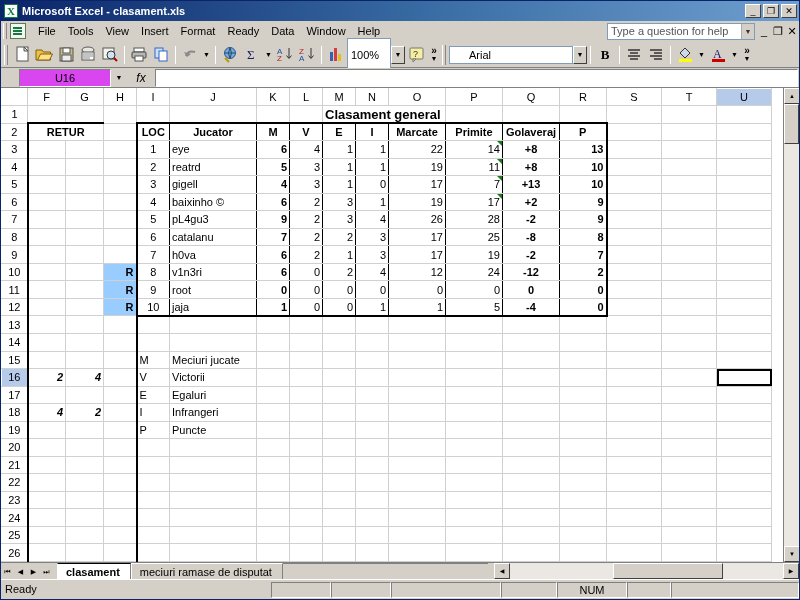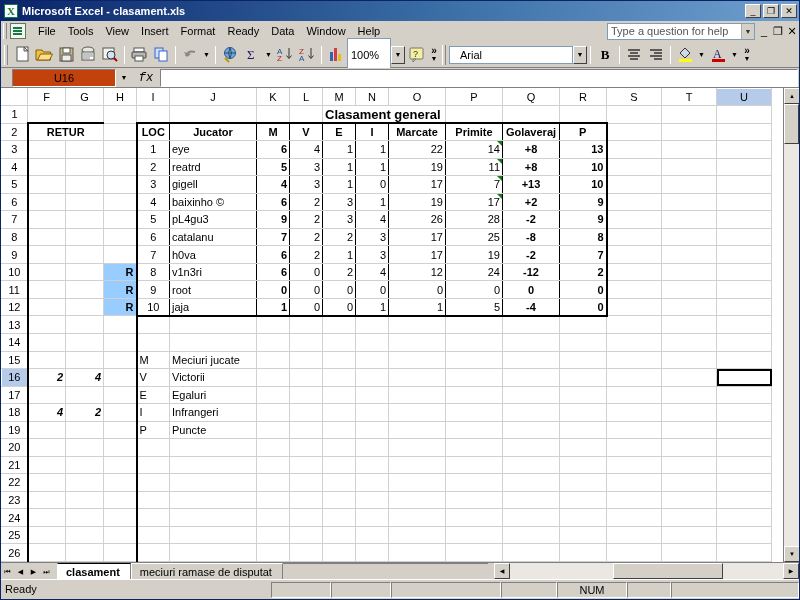--- a/index.html
+++ b/index.html
@@ -123,46 +123,46 @@
   }
   .zoom-arrow {
     width: 14px; height: 18px; background: #d4d0c8;
     border-top: 1px solid #fff; border-left: 1px solid #fff;
     border-right: 1px solid #404040; border-bottom: 1px solid #404040;
     font-size: 7px; text-align: center; line-height: 16px;
   }
   .font-box {
     width: 124px; height: 18px; background: #fff;
     border: 1px solid #7f9db9; font-size: 11px;
-    display: flex; align-items: center; padding-left: 10px;
+    display: flex; align-items: center; padding-left: 19px;
   }
   .chev-stack { display: flex; flex-direction: column; align-items: center; width: 14px; }
   .chev-stack .c1 { font-size: 10px; font-weight: bold; line-height: 8px; }
   .chev-stack .c2 { font-size: 7px; line-height: 7px; }
 
   
   .formulabar {
     height: 20px; display: flex; align-items: center;
     background: #d4d0c8; flex: 0 0 auto;
     border-bottom: 1px solid #808080;
   }
   .namebox {
-    width: 104px; height: 18px; background: #c2410c;
+    width: 92px; height: 18px; background: #d946ef;
     border-top: 1px solid #808080; border-left: 1px solid #808080;
     border-right: 1px solid #fff; border-bottom: 1px solid #fff;
     font-size: 11px; text-align: center; line-height: 17px;
-    margin-left: 11px;
+    margin-left: 18px;
   }
   .nb-arrow {
     width: 16px; height: 18px; background: #d4d0c8;
     font-size: 7px; text-align: center; line-height: 17px;
   }
   .fx-lbl {
     width: 28px; text-align: center; font-style: italic;
-    font-family: Liberation Mono, monospace; font-size: 12px;
+    font-family: Liberation Sans, sans-serif; font-size: 12px;
   }
   .fx-input {
     flex: 1 1 auto; height: 18px; background: #fff;
     border-top: 1px solid #808080; border-left: 1px solid #808080;
     border-right: 1px solid #fff; border-bottom: 1px solid #fff;
     margin-right: 1px; font-size: 11px; padding-left: 3px; line-height: 17px;
   }
 
   
   .gridwrap {

